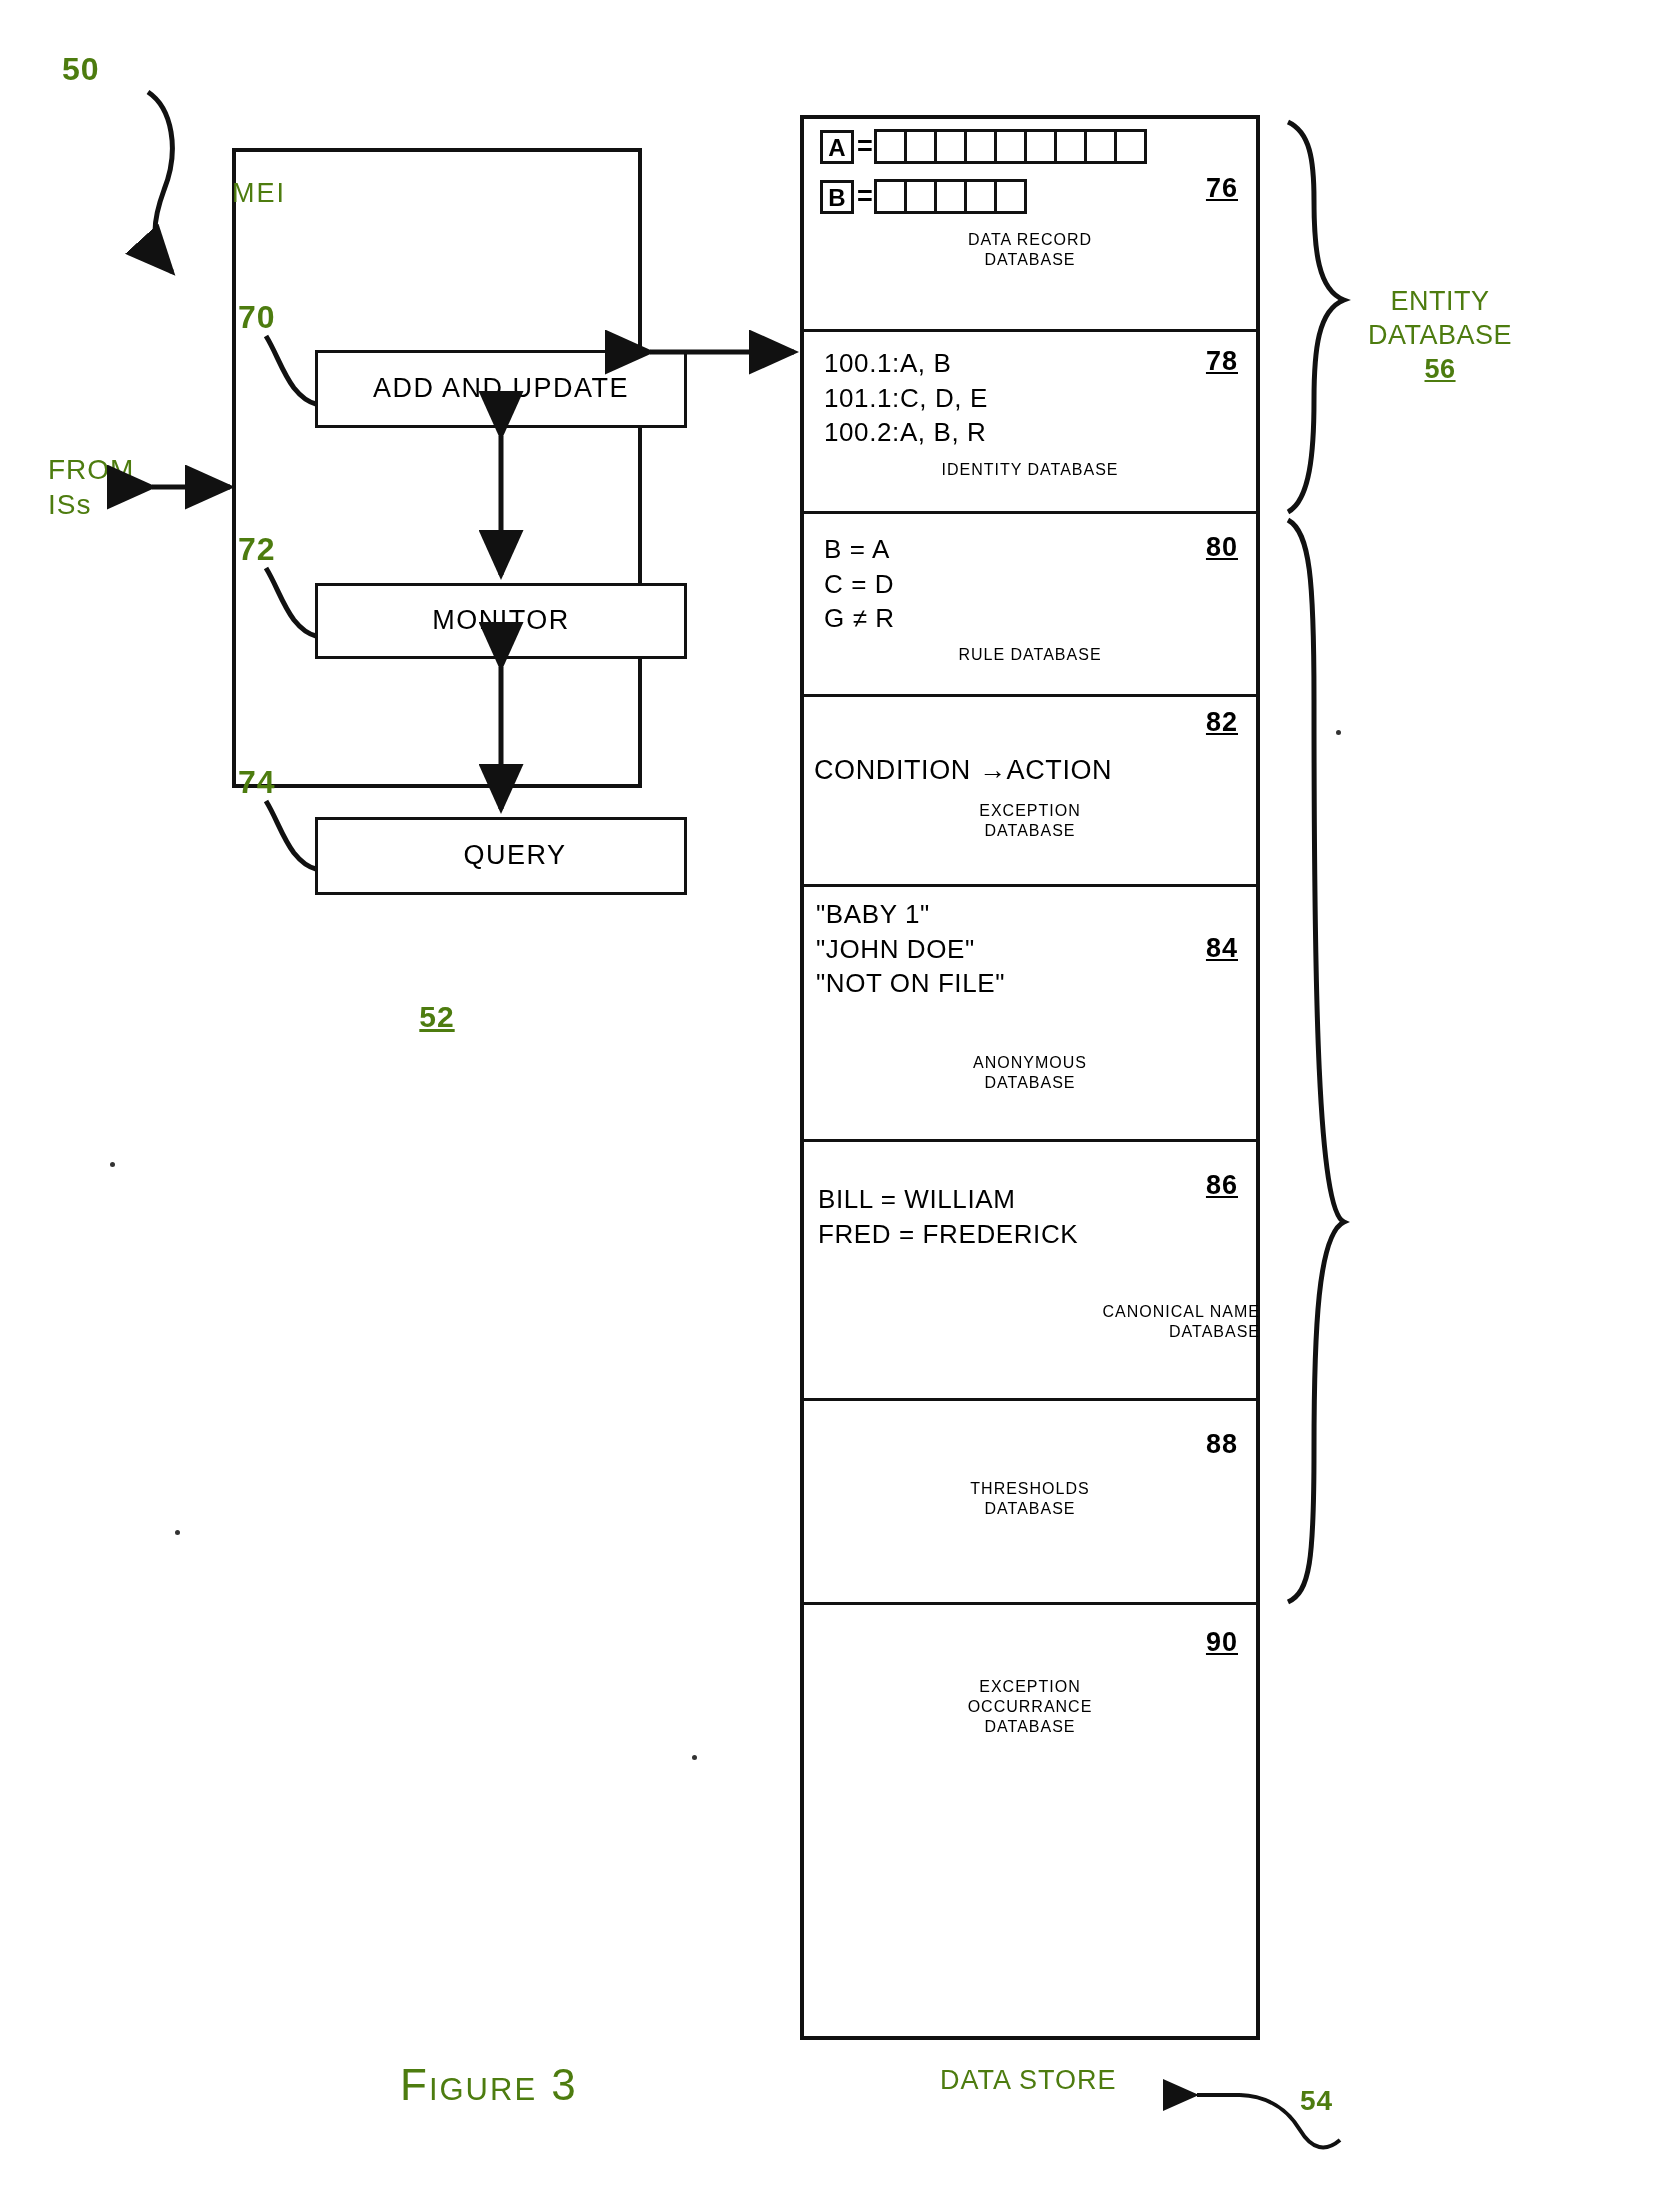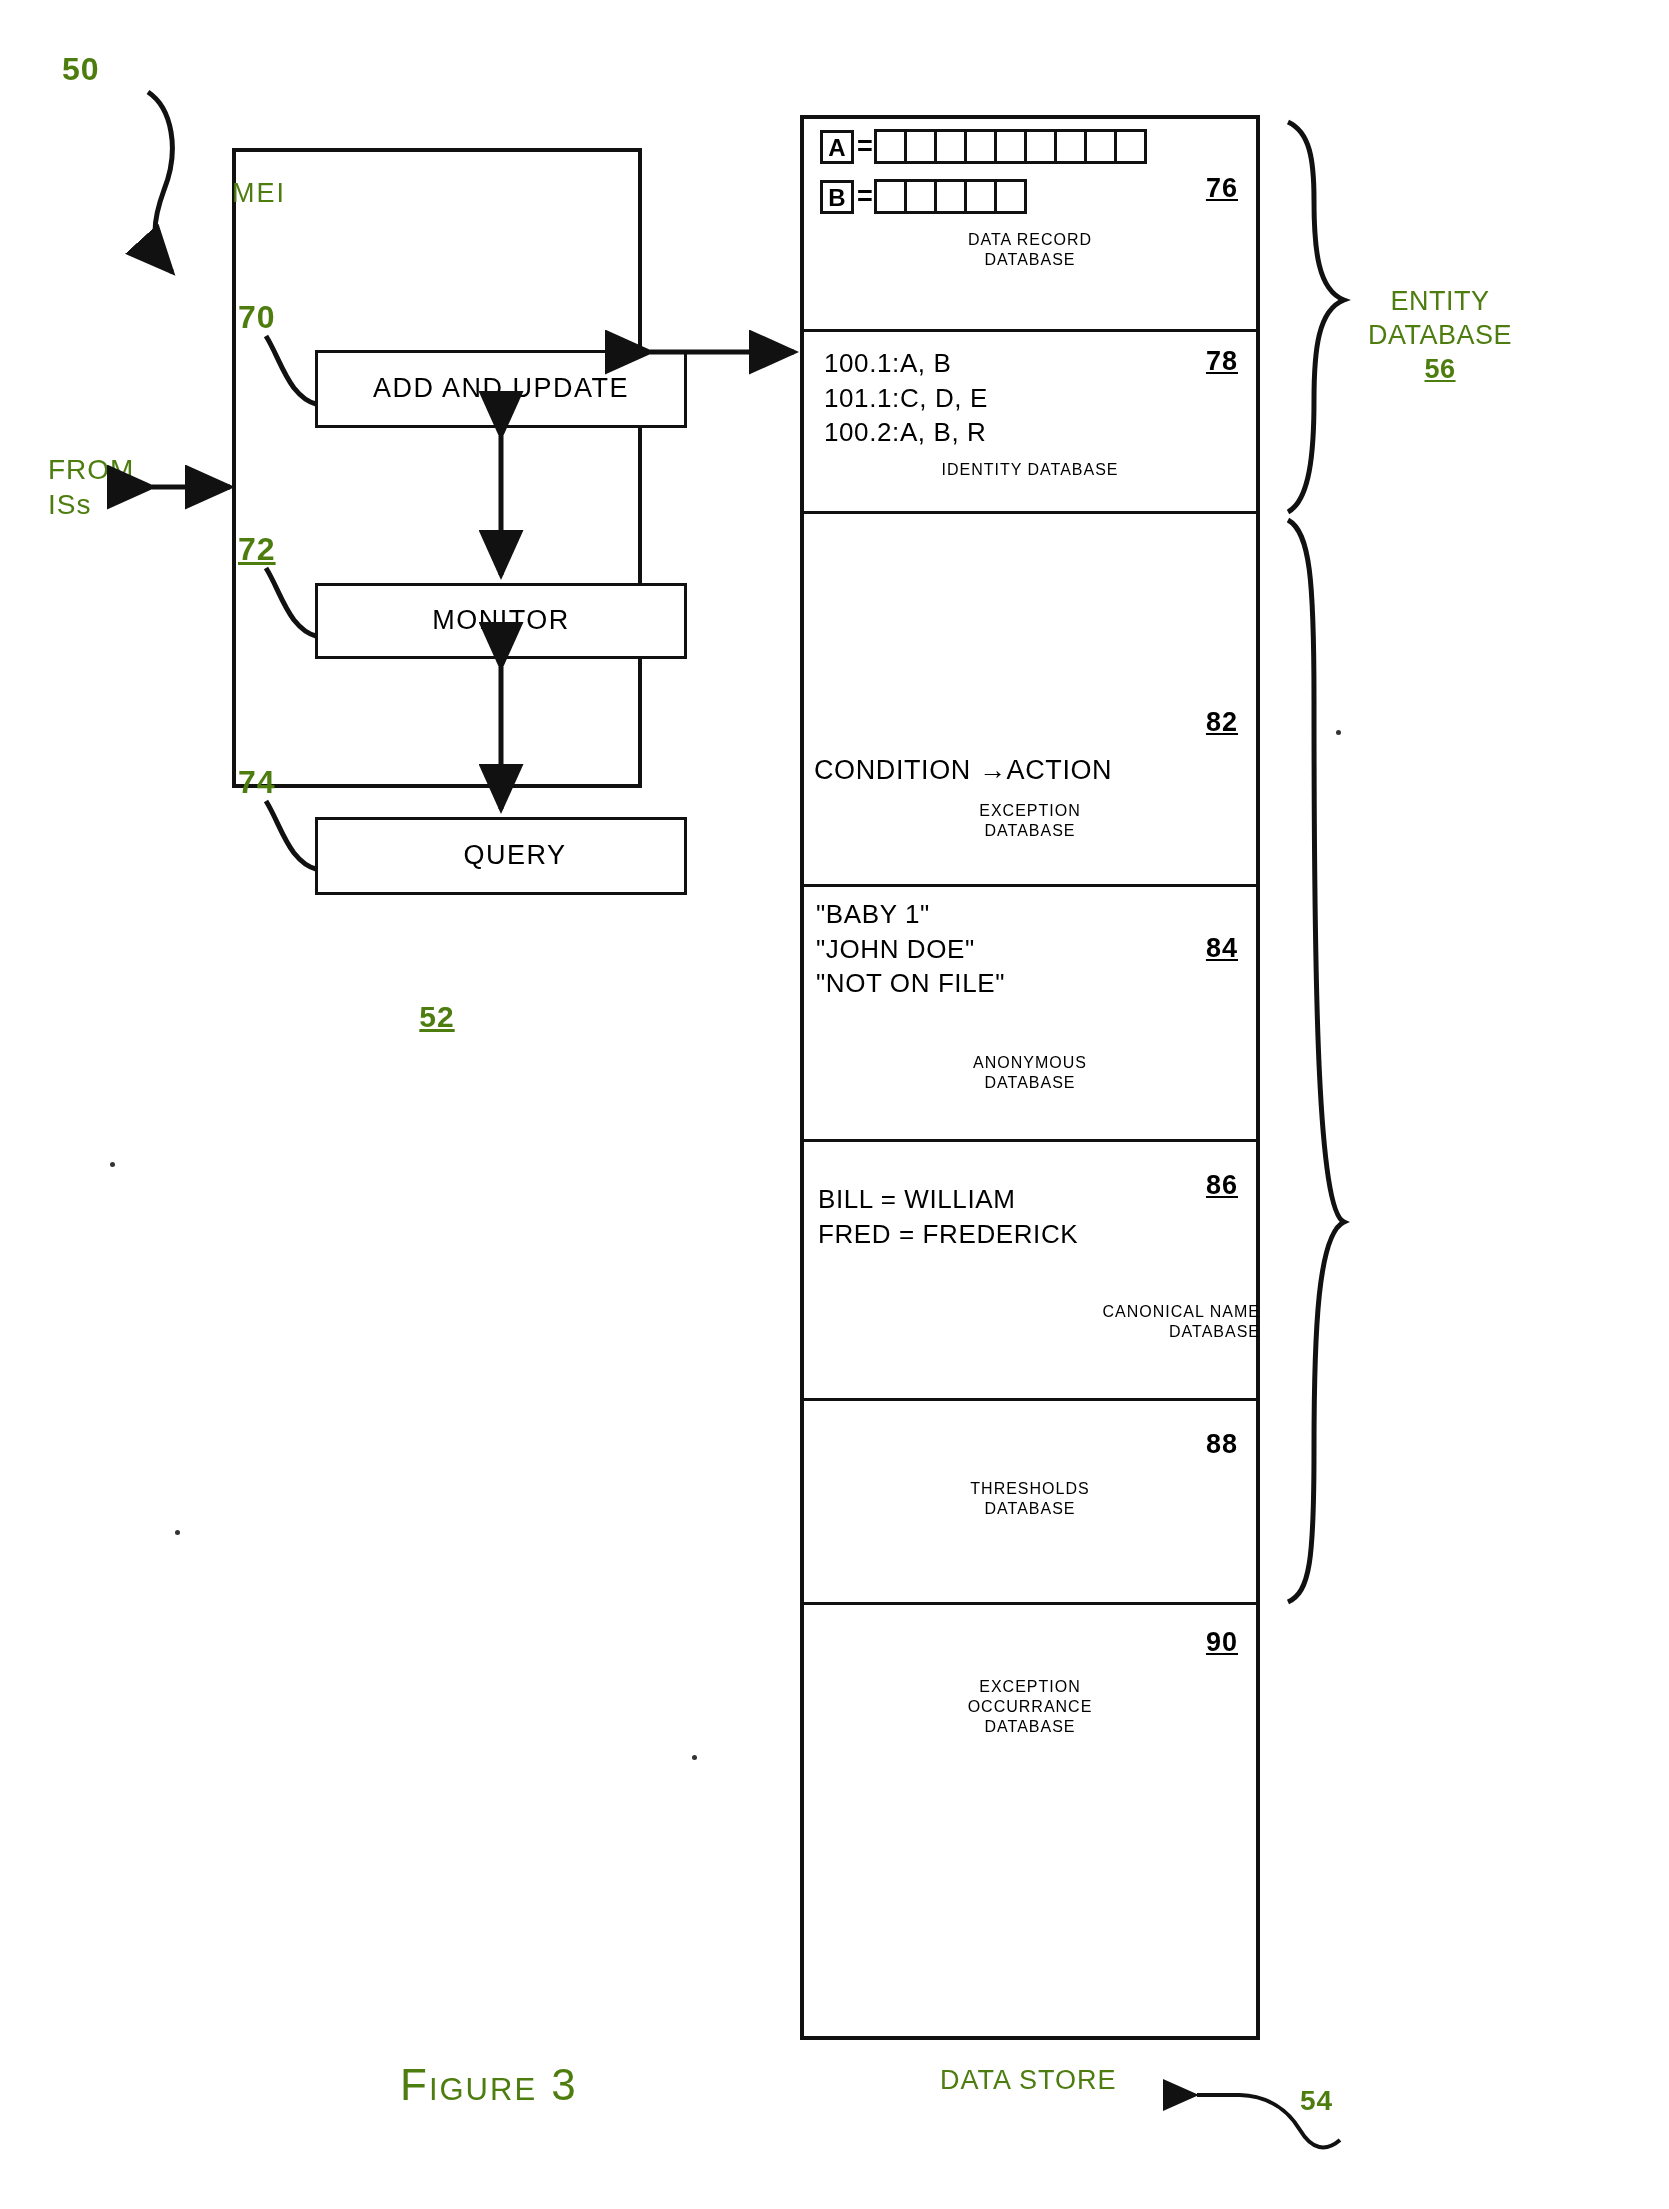--- a/index.html
+++ b/index.html
@@ -146,21 +146,21 @@
   }
   #ref-54 { left: 1300px; top: 2085px; font-size: 28px; }
   #ref-50 { left: 62px; top: 52px; font-size: 32px; }
   #from-is {
     left: 48px; top: 452px;
     font-size: 28px;
     letter-spacing: 1px;
     line-height: 1.25;
   }
   #ref-70 { left: 238px; top: 300px; font-size: 32px; }
-  #ref-72 { left: 238px; top: 532px; font-size: 32px; text-decoration: underline; }
+  #ref-72 { left: 238px; top: 532px; font-size: 32px; }
   #ref-74 { left: 238px; top: 765px; font-size: 32px; }
   #ref-52 { left: 232px; top: 1000px; width: 410px; text-align:center; font-size: 30px; }
 
   #entity-db-label {
     left: 1368px; top: 285px;
     font-size: 27px; text-align: center; line-height: 1.25;
     letter-spacing: 0.5px;
   }
   #control-db-label {
     left: 1348px; top: 1200px;
@@ -230,20 +230,25 @@
     <div class="db-ref" style="top:58px;">76</div>
     <div class="db-title" style="top:115px;"><span>DATA RECORD</span><br><span>DATABASE</span></div>
   </div>
 
   <div class="db-cell" style="top:332px; height:182px;">
     <div class="db-lines" style="top:14px;"><span>100.1:A, B</span><br><span>101.1:C, D, E</span><br><span>100.2:A, B, R</span></div>
     <div class="db-ref" style="top:14px;">78</div>
     <div class="db-title" style="top:128px;">IDENTITY DATABASE</div>
   </div>
 
+  <div class="db-cell" style="top:514px; height:183px;">
+    <div class="db-lines" style="top:18px;"><span>B = A</span><br><span>C = D</span><br><span>G ≠ R</span></div>
+    <div class="db-ref" style="top:18px;">80</div>
+    <div class="db-title" style="top:131px;">RULE  DATABASE</div>
+  </div>
 
   <div class="db-cell" style="top:697px; height:190px;">
     <div class="db-ref" style="top:10px;">82</div>
     <div class="db-lines" style="left:14px; top:56px; font-size:27px;">CONDITION →ACTION</div>
     <div class="db-title" style="top:104px;"><span>EXCEPTION</span><br><span>DATABASE</span></div>
   </div>
 
   <div class="db-cell" style="top:887px; height:255px;">
     <div class="db-lines" style="left:16px; top:10px;"><span>"BABY 1"</span><br><span>"JOHN DOE"</span><br><span>"NOT ON FILE"</span></div>
     <div class="db-ref" style="top:46px;">84</div>

